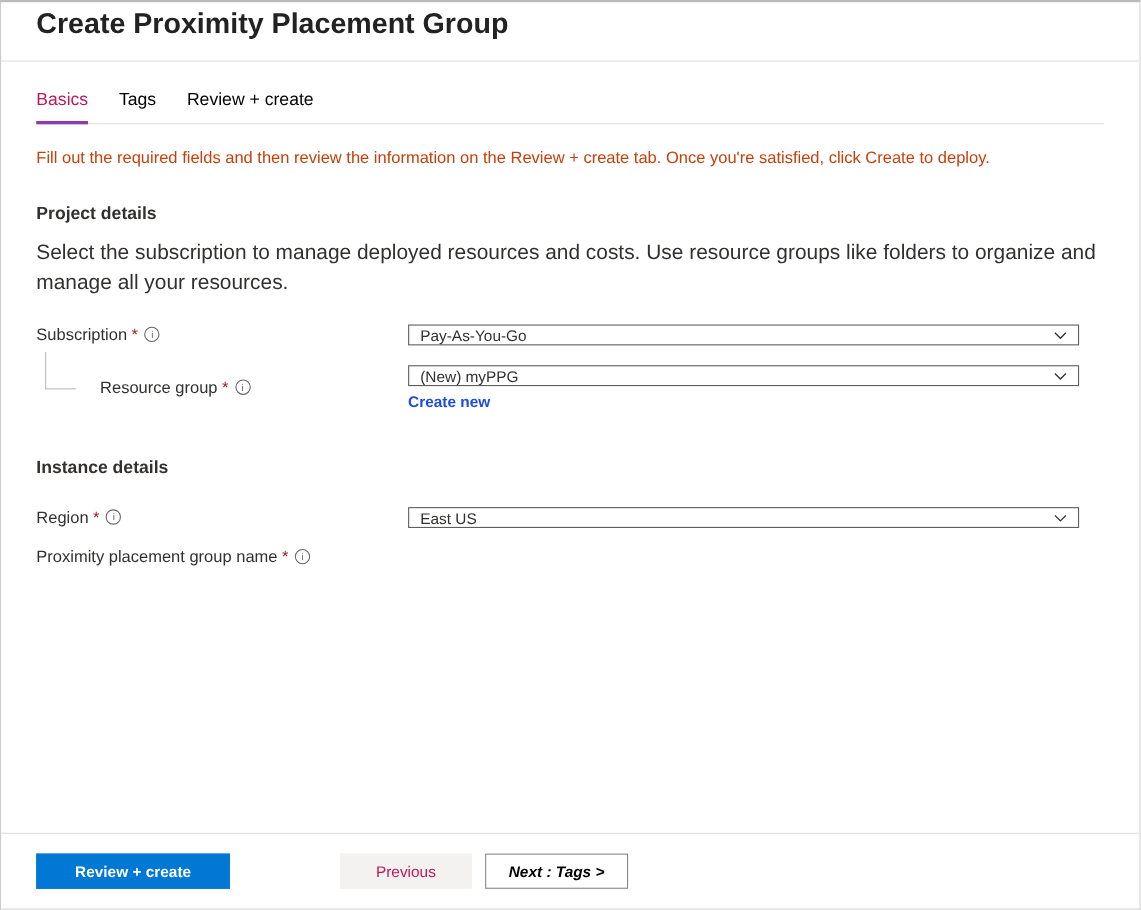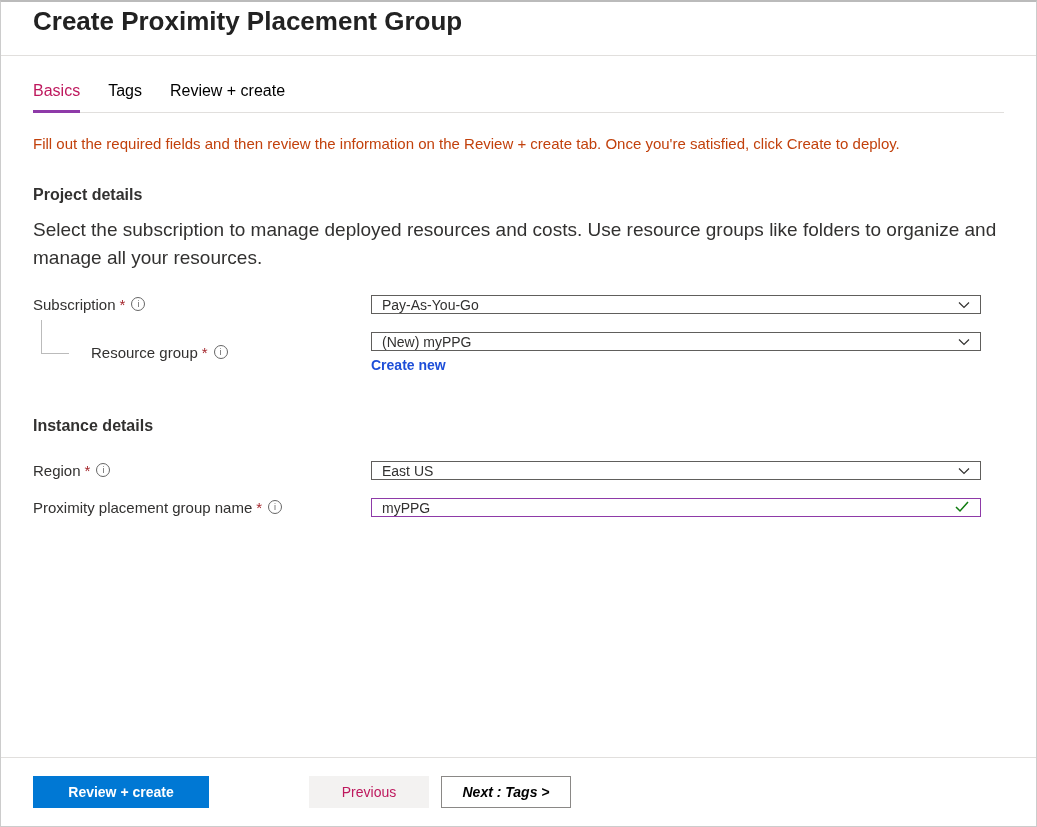--- a/index.html
+++ b/index.html
@@ -124,30 +124,20 @@
         </div>
       </div>
     </div>
 
     <div class="form-row">
       <div class="label-col">
         <span>Proximity placement group name</span>
         <span class="req">*</span>
         <span class="info-icon">i</span>
       </div>
-      <div class="field-col">
-        <div class="text-box validated">
-          <span>myPPG</span>
-          <span class="check-ic">
-            <svg viewBox="0 0 16 16">
-                <path d="M2 8 L6 12 L14 3" stroke="#107c10" stroke-width="1.5" fill="none"></path>
-              </svg>
-          </span>
-        </div>
-      </div>
     </div>
 
   </div>
 
   <div class="footer">
     <button class="btn btn-primary">Review + create</button>
     <span class="footer-gap"></span>
     <button class="btn btn-disabled">Previous</button>
     <button class="btn btn-next">Next : Tags &gt;</button>
   </div>

